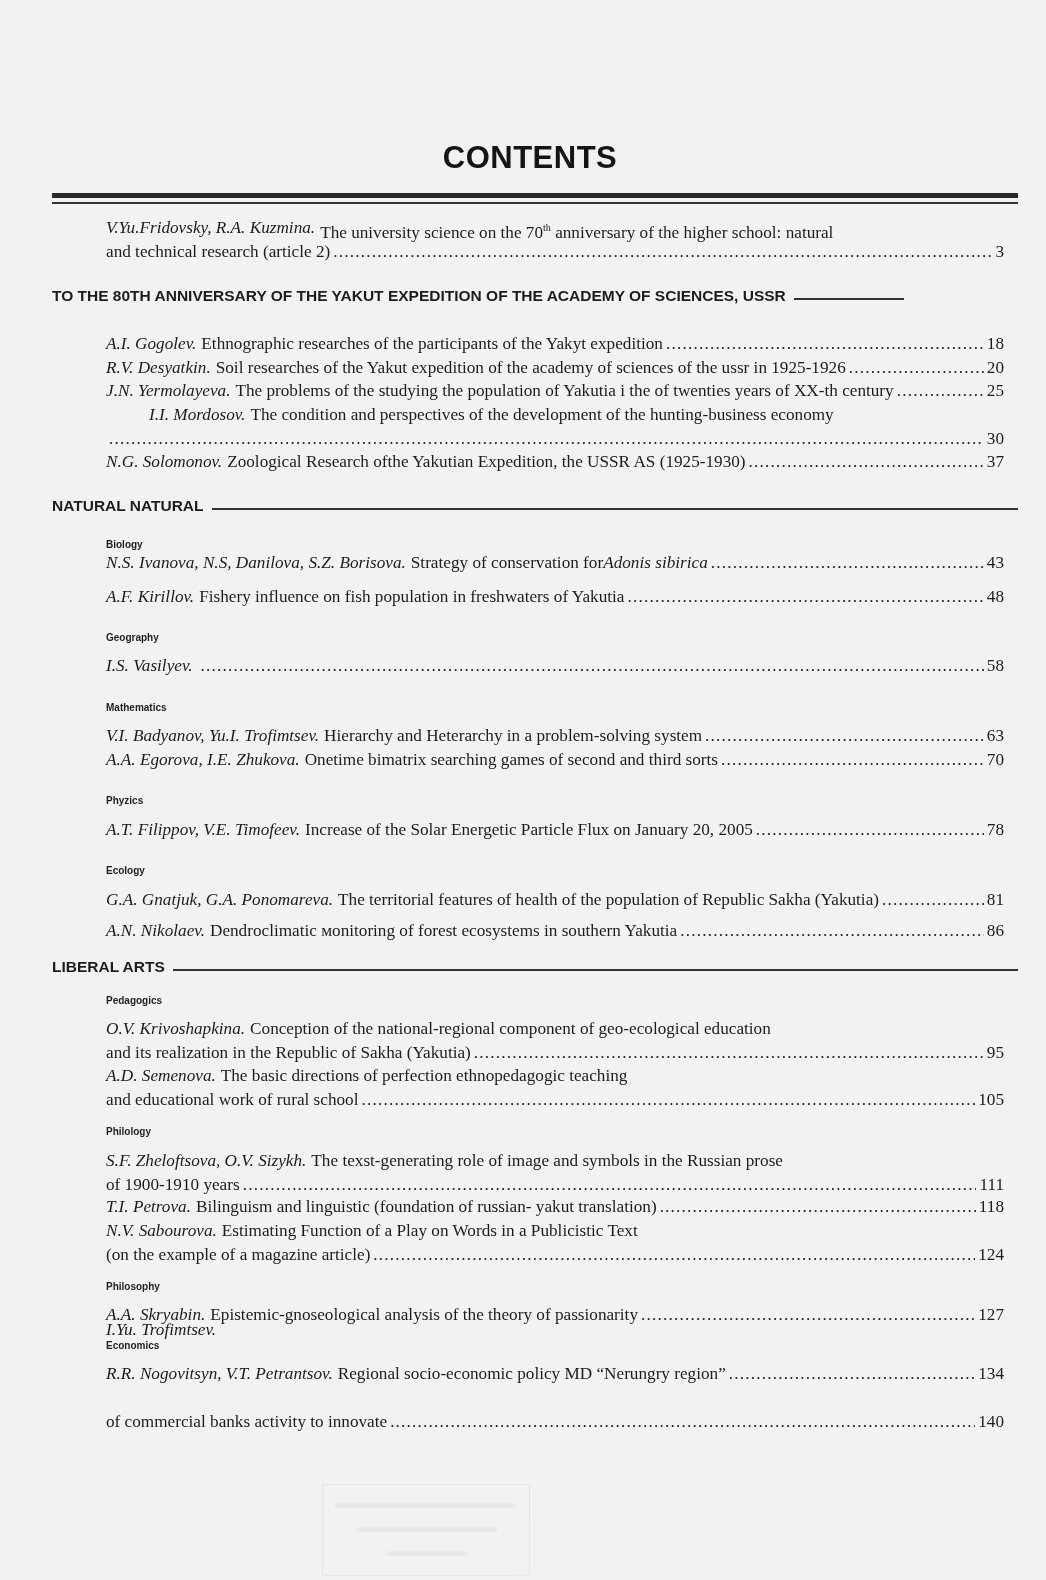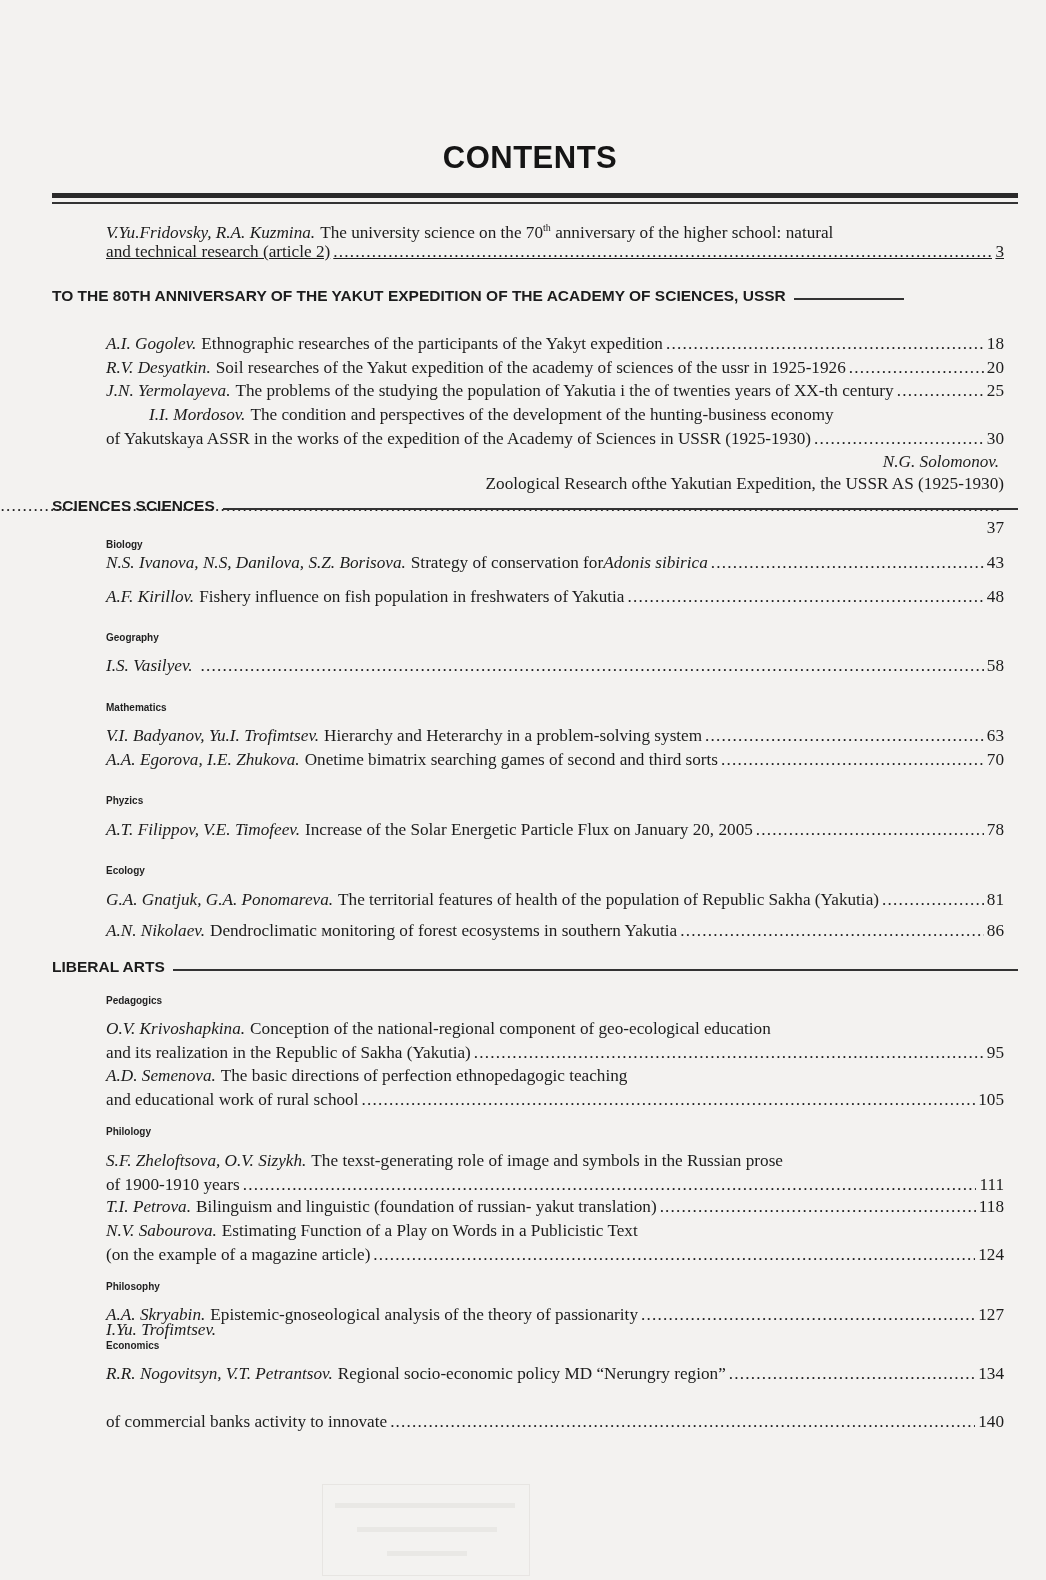--- a/index.html
+++ b/index.html
@@ -15,21 +15,21 @@
     position: absolute; top: 140px; left: 0; width: 1060px; text-align: center;
     font-family: "Liberation Sans", sans-serif; font-weight: bold;
     font-size: 31px; letter-spacing: 0.5px; color: #151515;
   }
   .rule-thick { position: absolute; left: 52px; top: 193px; width: 966px; height: 5px; background: #2a2a2a; }
   .rule-thin  { position: absolute; left: 52px; top: 202px; width: 966px; height: 1.5px; background: #333; }
 
   .content { position: absolute; left: 0; top: 0; width: 1046px; }
   .line {
     position: absolute; font-size: 17.2px; line-height: 22px; white-space: nowrap;
-    display: flex; align-items: flex-end;
+    display: flex; align-items: flex-start;
   }
   .entry-line { left: 106px; width: 898px; }
   .author { font-style: italic; margin-right: 5px; }
   .leader {
     flex: 1; overflow: hidden; margin: 0 3px; color: #1c1c1c;
     letter-spacing: 1.2px;
   }
   .leader::before {
     content: "................................................................................................................................................................................................................................................";
   }
@@ -60,21 +60,21 @@
   <div class="title">CONTENTS</div>
   <div class="rule-thick"></div>
   <div class="rule-thin"></div>
 
   <div class="content" id="toc">
 
     <div class="line entry-line" style="top:217px;">
       <span class="author">V.Yu.Fridovsky, R.A. Kuzmina.</span>
       <span><span>The university science on the 70</span><sup style="font-size:10px;">th</sup><span> anniversary of the higher school: natural</span></span>
     </div>
-    <div class="line entry-line" style="top:241px;text-decoration:underline;">
+    <div class="line entry-line" style="top:241px;">
       <span>and technical research (article 2)</span>
       <span class="leader"></span>
       <span class="page-num">3</span>
     </div>
   <div class="section short-rule" style="top: 287px;">
         <span>TO THE 80TH ANNIVERSARY OF THE YAKUT EXPEDITION OF THE ACADEMY OF SCIENCES, USSR</span>
         <span class="sec-rule"></span>
       </div>
       <div class="line entry-line" style="top: 333px;">
         <span class="author">A.I. Gogolev.</span>
@@ -92,32 +92,31 @@
         <span class="author">J.N. Yermolayeva.</span>
         <span>The problems of the studying the population of Yakutia i the of twenties years of XX-th century</span>
         <span class="leader"></span>
         <span class="page-num">25</span>
       </div>
       <div class="line entry-line" style="top: 404px; margin-left: 43px;">
         <span class="author">I.I. Mordosov.</span>
         <span>The condition and perspectives of the development of the hunting-business economy</span>
       </div>
       <div class="line entry-line" style="top: 427.6px;">
-        <span>of Yakutskaya ASSR in the works of the expedition of the Academy of Sciences in USSR (1925-1930)</span>
         <span class="leader"></span>
         <span class="page-num">30</span>
       </div>
-      <div class="line entry-line" style="top: 451px; flex-direction: column;">
+      <div class="line entry-line" style="top: 451px;">
         <span class="author">N.G. Solomonov.</span>
         <span>Zoological Research ofthe Yakutian Expedition, the USSR AS (1925-1930)</span>
         <span class="leader"></span>
         <span class="page-num">37</span>
       </div>
       <div class="section" style="top: 497px;">
-        <span>SCIENCES SCIENCES</span>
+        <span>NATURAL NATURAL</span>
         <span class="sec-rule"></span>
       </div>
       <div class="subsection" style="top: 539px;">Biology</div>
       <div class="line entry-line" style="top: 552px;">
         <span class="author">N.S. Ivanova, N.S, Danilova, S.Z. Borisova.</span>
         <span>Strategy of conservation for </span>
         <span style="font-style: italic;">Adonis sibirica</span>
         <span class="leader"></span>
         <span class="page-num">43</span>
       </div>

